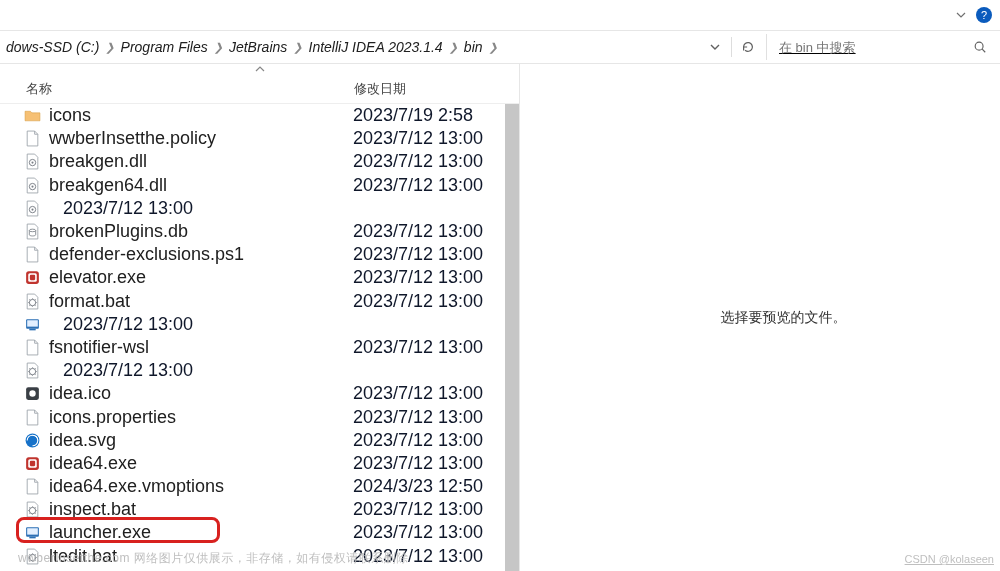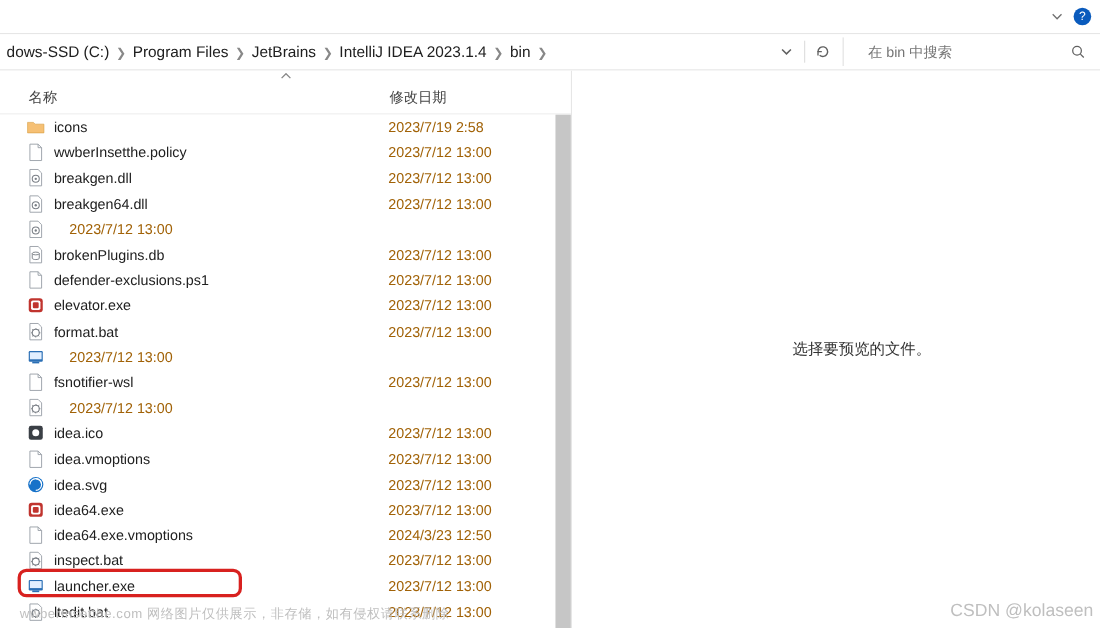--- a/index.html
+++ b/index.html
@@ -4,52 +4,52 @@
 <style>
   * { box-sizing: border-box; margin: 0; padding: 0; }
   html, body { width: 1000px; height: 571px; font-family: "Segoe UI", "Microsoft YaHei", sans-serif; font-size: 13px; color: #202020; background: #fff; overflow: hidden; }
   .window { width: 1000px; height: 571px; background: #fff; display:flex; flex-direction:column; }
 
   .topbar { height:30px; display:flex; align-items:center; justify-content:flex-end; padding-right:8px; }
   .chev { color:#707070; padding:0 6px; }
   .help-badge { width:16px; height:16px; border-radius:50%; background:#0a5bbd; color:#fff; font-size:11px; display:flex; align-items:center; justify-content:center; margin-left:4px; }
 
   .nav { height:34px; display:flex; align-items:center; padding-left:6px; border-top:1px solid #e6e6e6; border-bottom:1px solid #e6e6e6; }
-  .crumbs { flex:1; display:flex; align-items:flex-end; overflow:hidden; white-space:nowrap; font-size:14px; }
+  .crumbs { flex:1; display:flex; align-items:center; overflow:hidden; white-space:nowrap; font-size:14px;font-style:italic; }
   .crumbs span { color:#202020; }
   .crumbs .sep { color:#888; padding:0 6px; font-size:11px; }
   .nav-btn { width:28px; height:26px; display:flex; align-items:center; justify-content:center; color:#606060; }
   .nav-btn.drop svg { width:10px; height:10px; }
   .nav-btn.refresh svg { width:14px; height:14px; }
   .vline { width:1px; height:20px; background:#ddd; margin:0 2px; }
-  .search { width:200px; height:26px; border:none; border-left:1px solid #e0e0e0; padding:0 22px; font-size:13px; outline:none; margin-left:4px; }
+  .search { width:200px; height:26px; border:none; border-left:1px solid #e0e0e0; padding:0 12px; font-size:13px; outline:none; margin-left:4px;text-decoration:underline; }
   .search-btn { width:28px; height:26px; display:flex; align-items:center; justify-content:center; color:#606060; margin-right:6px; }
 
   .content { flex:1; display:flex; overflow:hidden; }
   .list-pane { width:520px; border-right:1px solid #e6e6e6; display:flex; flex-direction:column; position:relative;justify-content:space-between; }
   .sort-ind { height:10px; display:flex; justify-content:center; align-items:center; color:#909090; }
   .col-header { height:30px; display:flex; align-items:center; border-bottom:1px solid #eee; font-size:13px; color:#444; }
   .col-name { padding-left:26px; width:340px; }
   .col-date { flex:1; padding-left:14px; }
 
   .rows { flex:1; overflow:hidden; position:relative; }
-  .row { height:23.2px; display:flex; align-items:center; padding-left:24px; font-size:13px; }
+  .row { height:23.2px; display:flex; align-items:center; padding-left:24px; font-size:18px; }
   .row .ico { width:17px; height:17px; margin-right:8px; display:flex; align-items:center; justify-content:center; }
   .row .nm { width:290px; overflow:hidden; text-overflow:ellipsis; white-space:nowrap; }
-  .row .dt { flex:1; padding-left:14px; color:#a16207; }
+  .row .dt { flex:1; padding-left:14px; color:#0f172a; }
 
   .preview-pane { flex:1; display:flex; align-items:center; justify-content:center; color:#333; font-size:14px;margin-left:47px; }
 
   .scroll { position:absolute; right:0; top:0; bottom:0; width:14px; background:#f5f5f5; }
   .thumb { background:#c6c6c6; width:14px; height:470px; position:absolute; top:0; }
 
   .highlight { position:absolute; border:3px solid #d8211f; border-radius:8px; left:16px; top:413px; width:204px; height:26px; pointer-events:none; }
 
   .watermark { position:absolute; left:18px; bottom:4px; font-size:12px; color:#bfbfbf; letter-spacing:0.5px; }
-  .watermark2 { position:absolute; right:6px; bottom:6px; font-size:16px; color:#bfbfbf; }
+  .watermark2 { position:absolute; right:6px; bottom:6px; font-size:11px; color:#bfbfbf;text-decoration:underline; }
 </style>
 </head>
 <body>
 
 <div class="window">
   <div class="topbar">
     <span class="chev">
       <svg viewBox="0 0 10 10" width="10" height="10">
           <path d="M1 3 L5 7 L9 3" fill="none" stroke="currentColor" stroke-width="1.2"></path>
         </svg>
@@ -237,21 +237,21 @@
             <span class="nm">idea.ico</span>
             <span class="dt">2023/7/12 13:00</span>
           </div>
           <div class="row">
             <span class="ico">
               <svg viewBox="0 0 16 16">
                 <path d="M3 1h7l3 3v11H3z" fill="#fff" stroke="#9aa1a8" stroke-width="0.8"></path>
                 <path d="M10 1v3h3" fill="none" stroke="#9aa1a8" stroke-width="0.8"></path>
               </svg>
             </span>
-            <span class="nm">idea.vmoptions</span>
+            <span class="nm">icons.properties</span>
             <span class="dt">2023/7/12 13:00</span>
           </div>
           <div class="row">
             <span class="ico">
               <svg viewBox="0 0 16 16">
                 <circle cx="8" cy="8" r="6.5" fill="#1772c9"></circle>
                 <path d="M8 3 A5 5 0 0 1 8 13" fill="none" stroke="#fff" stroke-width="1"></path>
                 <path d="M3 8 A5 5 0 0 1 13 8" fill="none" stroke="#fff" stroke-width="1"></path>
               </svg>
             </span>

